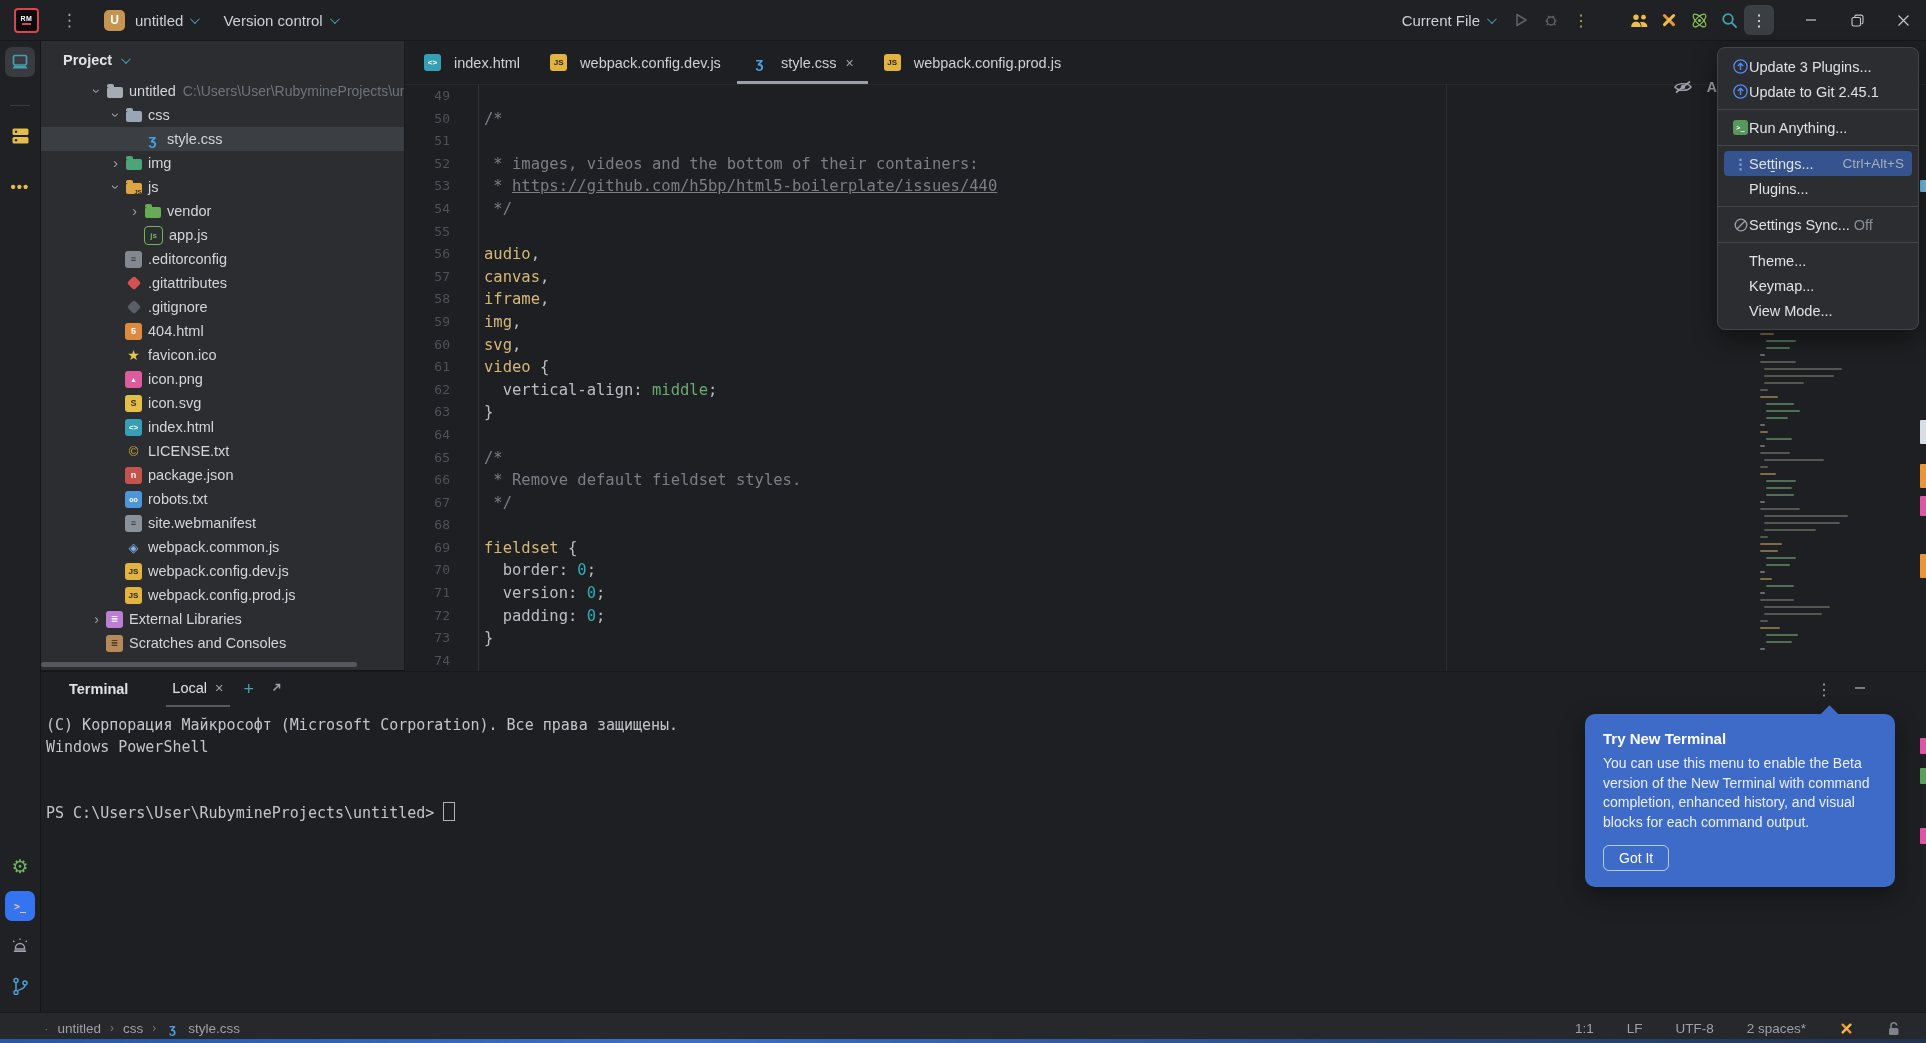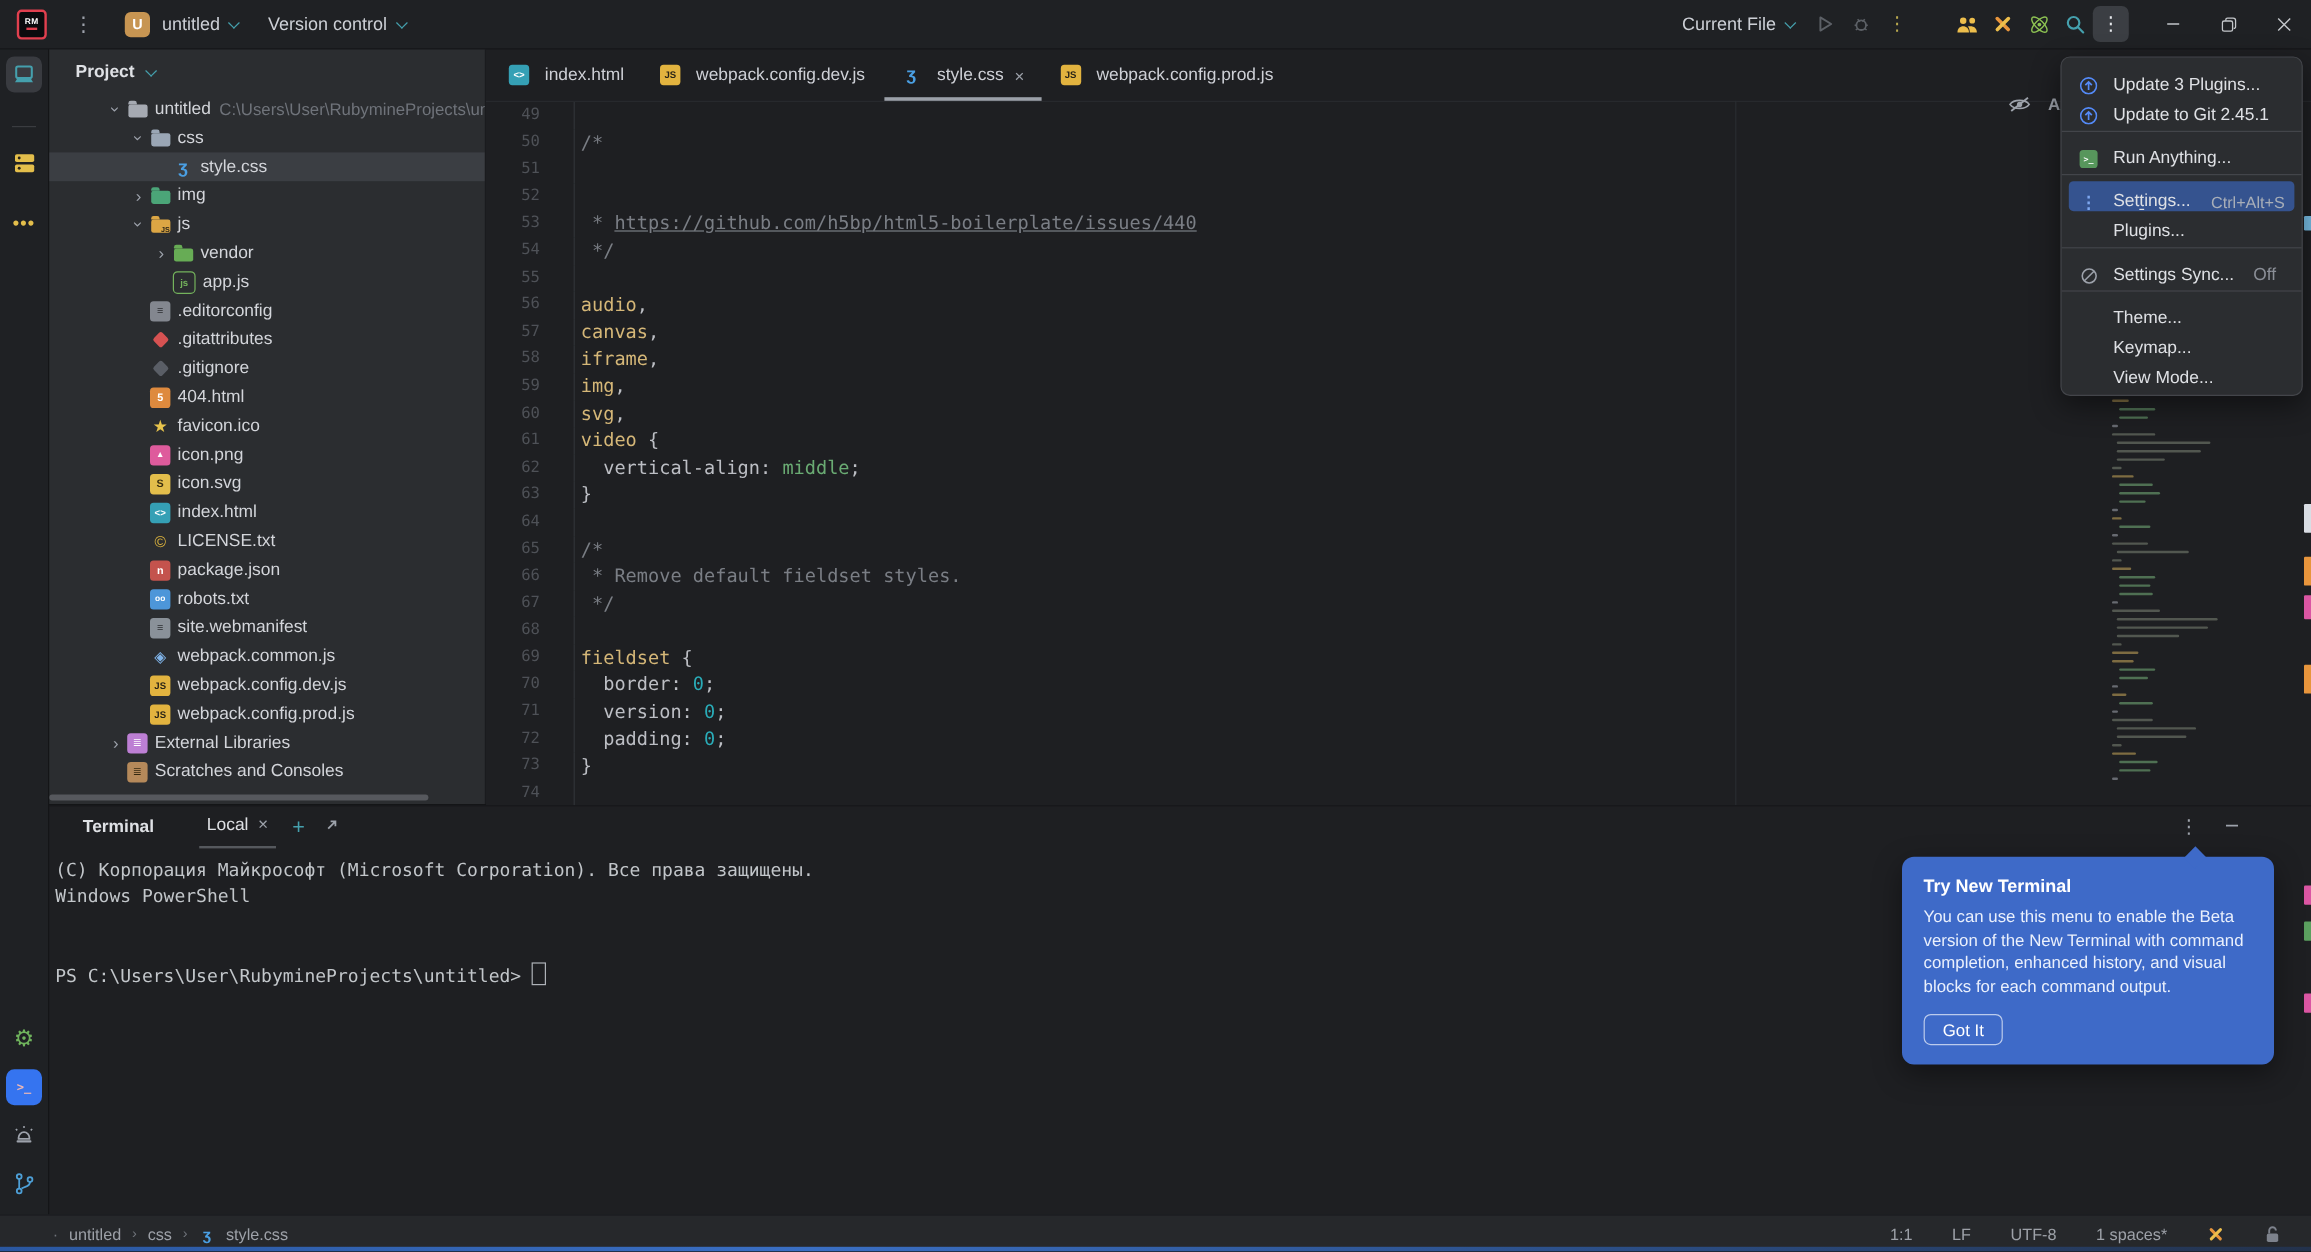--- a/index.html
+++ b/index.html
@@ -93,21 +93,21 @@
              display:flex;align-items:center;font-size:13.5px;color:#9DA1A8;z-index:6;}
   .bc{display:flex;align-items:center;gap:9px;margin-left:44px;}
   .bc .sep{color:#6F737A;font-size:12px;}
   .sb-right{margin-left:auto;display:flex;align-items:center;gap:33px;padding-right:26px;}
   .bottom-accent{position:absolute;left:0;right:0;bottom:0;height:4px;z-index:7;
        background:linear-gradient(90deg,#2A57A0 0%,#3A6FC4 35%,#2B4E86 70%,#23324C 100%);}
 
   
   .menu{position:absolute;left:1717px;top:47px;width:200px;background:#2B2D30;border:1px solid #43454A;
         border-radius:8px;box-shadow:0 8px 24px rgba(0,0,0,.45);padding:6px 0;z-index:50;}
-  .mi{height:25px;display:flex;align-items:flex-end;margin:0 6px;border-radius:4px;padding:0 8px;gap:12px;
+  .mi{height:25px;display:flex;align-items:center;margin:0 6px;border-radius:4px;padding:0 8px;gap:0;
       font-size:14.5px;color:#DFE1E5;cursor:default;}
   .mi.sel{background:#35538F;}
   .mi .mico{width:17px;flex:0 0 17px;display:flex;align-items:center;justify-content:center;}
   .mi .noico{width:17px;flex:0 0 17px;}
   .mi .sc{margin-left:auto;color:#A8AEB8;font-size:13.5px;}
   .mi .suffix{color:#8A8E96;margin-left:4px;}
   .msep{height:1px;background:#43454A;margin:5px 0;}
   .mn u{text-decoration:underline;text-underline-offset:2px;}
   .runico{width:15px;height:15px;border-radius:3px;background:#57965C;color:#fff;font-size:7px;font-weight:bold;
           display:flex;align-items:center;justify-content:center;font-family:"DejaVu Sans Mono",monospace;}
@@ -430,20 +430,21 @@
       </div>
       <div class="eline mono">
         <span class="gut">50</span>
         <span class="ecode"><span class="tok-com">/*</span></span>
       </div>
       <div class="eline mono">
         <span class="gut">51</span>
       </div>
       <div class="eline mono">
         <span class="gut">52</span>
+        <span class="ecode"><span class="tok-com"> * images, videos and the bottom of their containers:</span></span>
       </div>
       <div class="eline mono">
         <span class="gut">53</span>
         <span class="ecode"><span class="tok-com"> * </span><span class="tok-link">https://github.com/h5bp/html5-boilerplate/issues/440</span></span>
       </div>
       <div class="eline mono">
         <span class="gut">54</span>
         <span class="ecode"><span class="tok-com"> */</span></span>
       </div>
       <div class="eline mono">
@@ -646,21 +647,21 @@
     <span class="sep">›</span>
     <span>css</span>
     <span class="sep">›</span>
     <span class="fi" style="width:14px;flex:0 0 14px;margin-right:0;color:#4A9FE3;font-weight:bold;font-size:13px;">ʒ</span>
     <span>style.css</span>
   </div>
   <div class="sb-right">
     <span>1:1</span>
     <span>LF</span>
     <span>UTF-8</span>
-    <span>1 spaces*</span>
+    <span>2 spaces*</span>
     <svg width="15" height="15" viewBox="0 0 18 18">
         <rect x="1" y="7.6" width="16" height="3" rx="1.5" fill="#E8953C" transform="rotate(45 9 9)"></rect>
         <rect x="1" y="7.6" width="16" height="3" rx="1.5" fill="#EDBE4C" transform="rotate(-45 9 9)"></rect>
       </svg>
     <svg width="13" height="15" viewBox="0 0 13 15">
         <rect x="2" y="7" width="9.5" height="7" rx="1.5" fill="#7D828C"></rect>
         <path d="M4 7 V4.5 a2.8 2.8 0 0 1 5.6 0" fill="none" stroke="#7D828C" stroke-width="1.6"></path>
       </svg>
   </div>
 </div>

